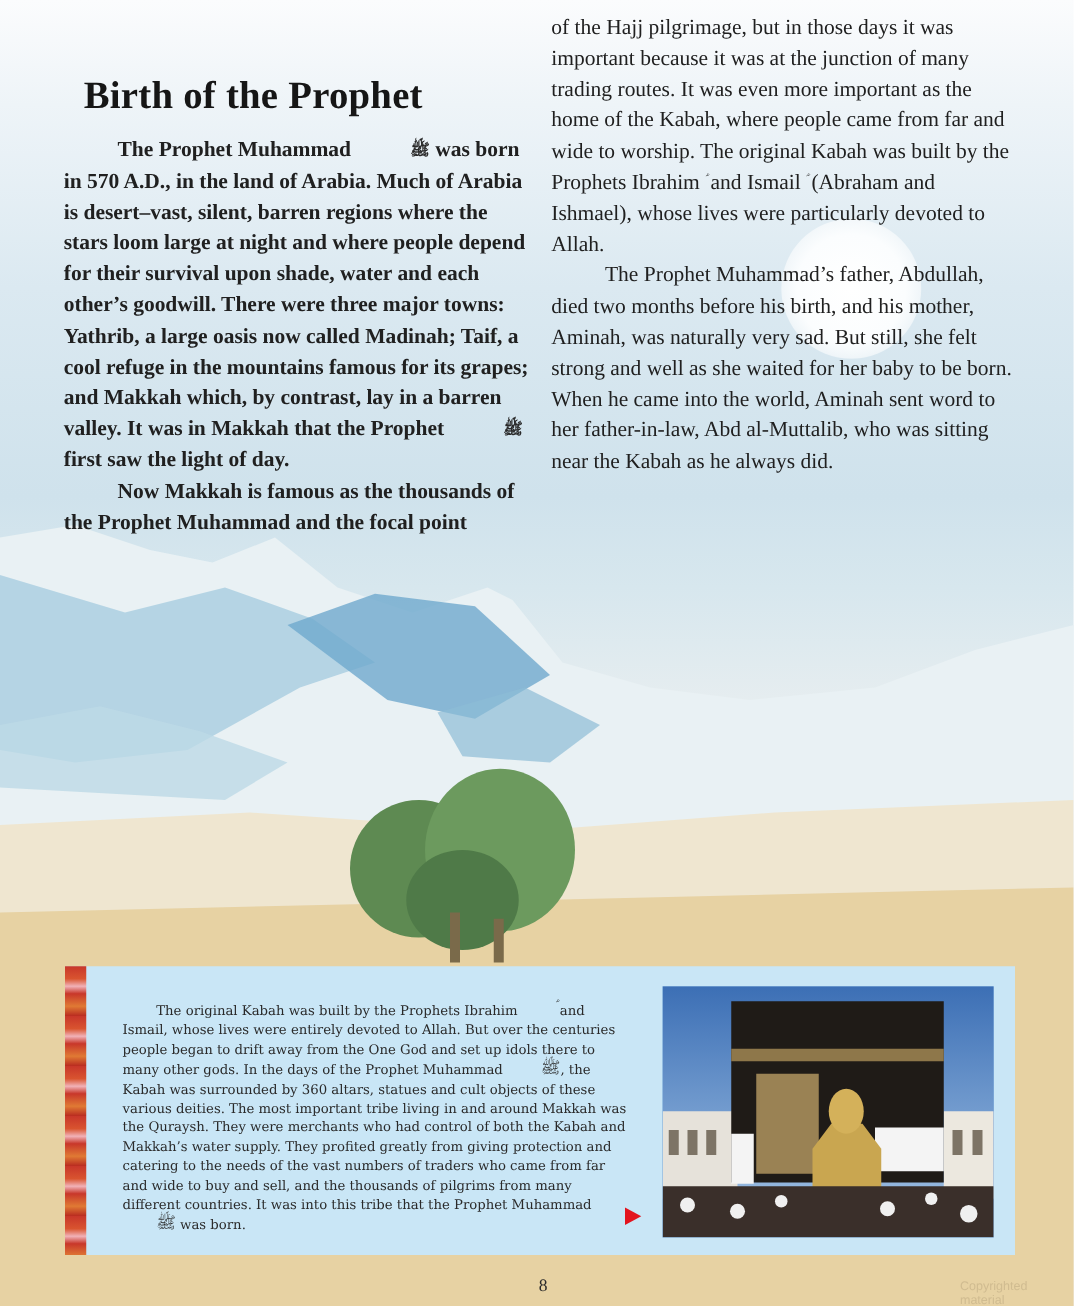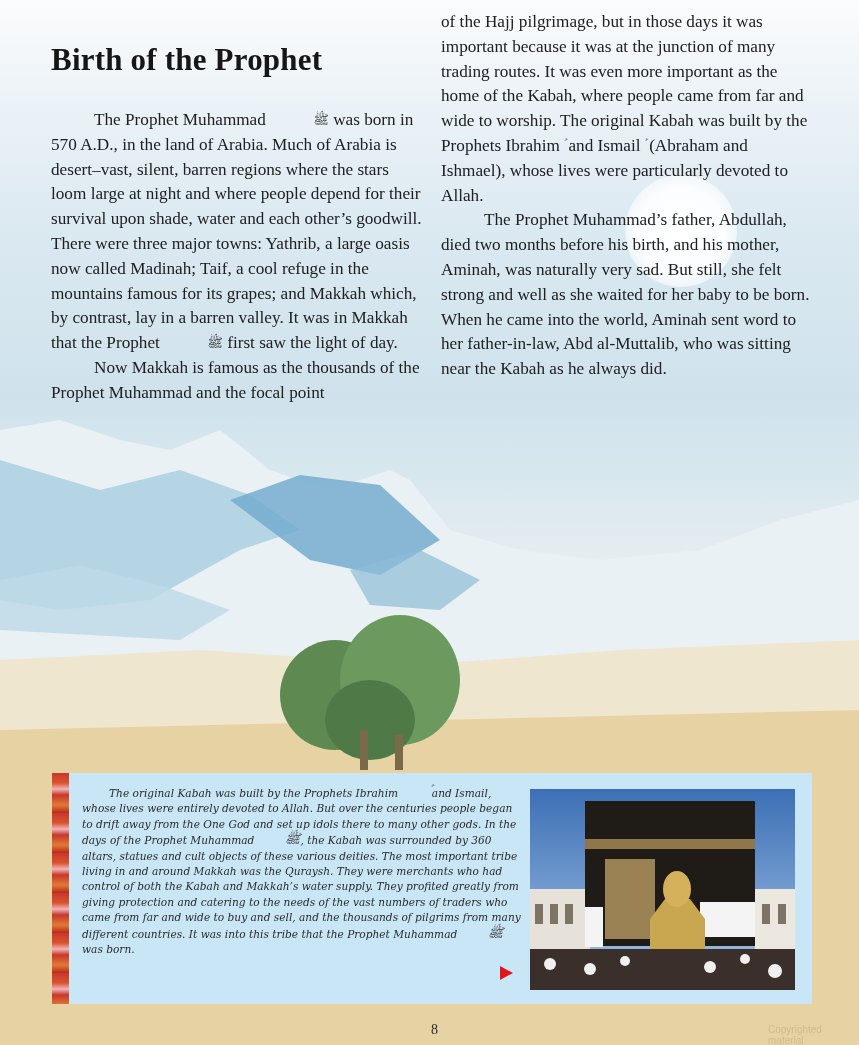--- a/index.html
+++ b/index.html
@@ -3,34 +3,34 @@
 <meta charset="utf-8">
 <style>
   html, body { margin: 0; padding: 0; }
   body { width: 859px; height: 1045px; overflow: hidden; position: relative;
     font-family: "Liberation Serif", "DejaVu Serif", serif; color: #1d1d1d; }
   .page { position: absolute; inset: 0; overflow: hidden;
     background: linear-gradient(180deg, #fbfcfd 0%, #eef4f8 8%, #dbe9f1 22%, #cfe2ec 38%, #d7e7ee 45%, #e8eef0 55%, #f1ede2 66%, #ead9b5 74%, #e4cf9f 84%, #dfc48e 100%); }
   .moon { position: absolute; left: 625px; top: 175px; width: 112px; height: 112px; border-radius: 50%;
     background: radial-gradient(circle at 50% 50%, #ffffff 0%, #fbfdfe 55%, rgba(255,255,255,0.6) 70%, rgba(255,255,255,0) 74%); }
   svg.land { position: absolute; left: 0; top: 400px; width: 859px; height: 645px; }
-  .title { position: absolute; left: 51px; top: 42px; margin: 0; font-size: 31px; font-weight: bold;
+  .title { position: absolute; left: 51px; top: 42px; margin: 16px; font-size: 31px; font-weight: bold;
     letter-spacing: 0.2px; color: #161616; }
   .col { position: absolute; font-size: 17.2px; line-height: 24.8px; color: #202020; }
   .col p { margin: 0; }
   .col .ind { text-indent: 43px; }
-  .col-left { left: 51px; top: 108px; width: 372px; }
+  .col-left { left: 51px; top: 108px; width: 372px; font-weight: bold; }
   .col-right { left: 441px; top: 6px; width: 372px; }
   .pbuh { display: inline-block; font-size: 13px; line-height: 1; vertical-align: 1px; color: #2a2a2a; }
   .box { position: absolute; left: 52px; top: 773px; width: 760px; height: 231px; background: #c9e6f6; }
   .border { position: absolute; left: 0; top: 0; width: 17px; height: 231px;
     background: repeating-linear-gradient(180deg, #c8372a 0px, #d9542f 10px, #f1b2b8 16px, #c8372a 22px, #e07a34 32px, #b8291f 40px); }
   .box-text { position: absolute; left: 30px; top: 12px; width: 440px; font-family: "DejaVu Serif", serif;
     font-size: 10.6px; line-height: 15.4px; color: #2a2a2a; }
-  .box-text p { margin: 0; text-indent: 27px; font-style: italic; }
+  .box-text p { margin: 16px; text-indent: 27px; }
   .arrow { position: absolute; left: 448px; top: 193px; width: 0; height: 0;
     border-top: 7px solid transparent; border-bottom: 7px solid transparent; border-left: 13px solid #e3141e; }
   .photo { position: absolute; left: 478px; top: 16px; width: 265px; height: 201px; overflow: hidden; background: #6f9fd4; }
   .page-num { position: absolute; left: 431px; top: 1022px; font-size: 14px; color: #2a2a2a; }
   .watermark { position: absolute; left: 768px; top: 1024px; font-family: "Liberation Sans", sans-serif;
     font-size: 10px; color: rgba(190,170,130,0.55); }
 </style>
 </head>
 <body>
 

